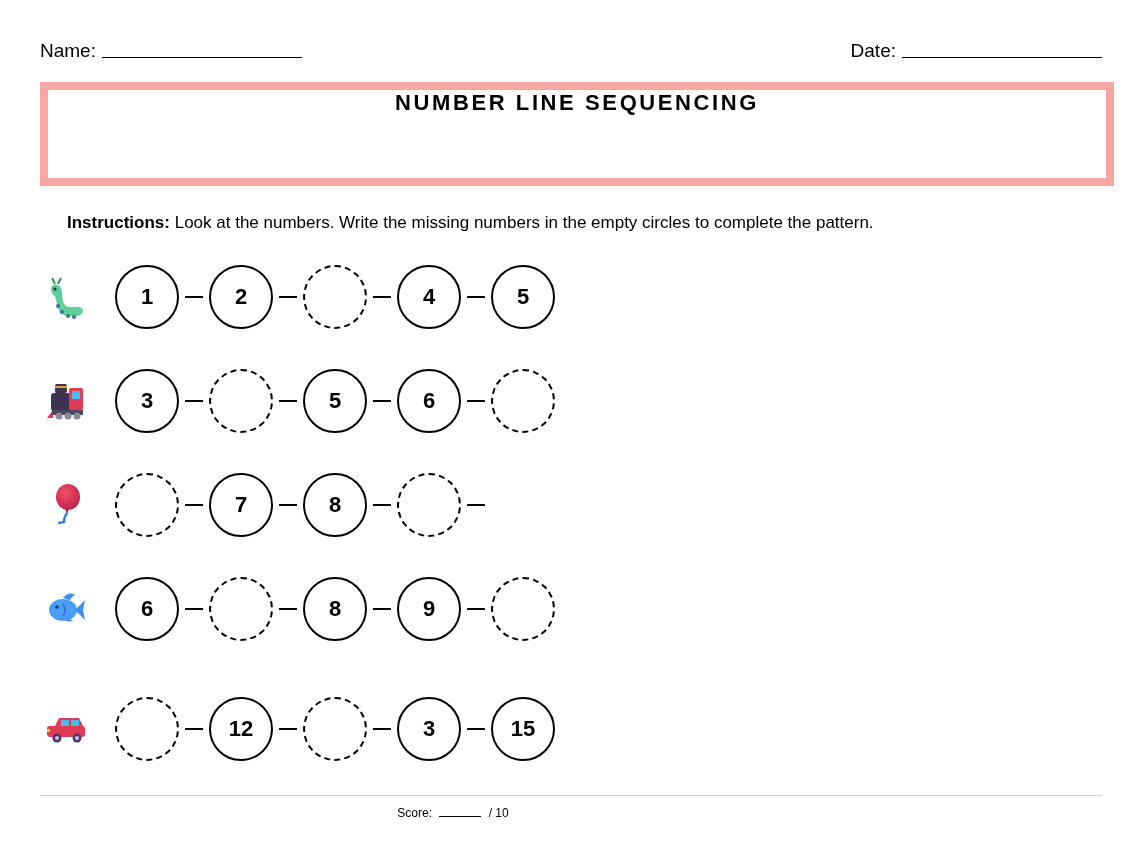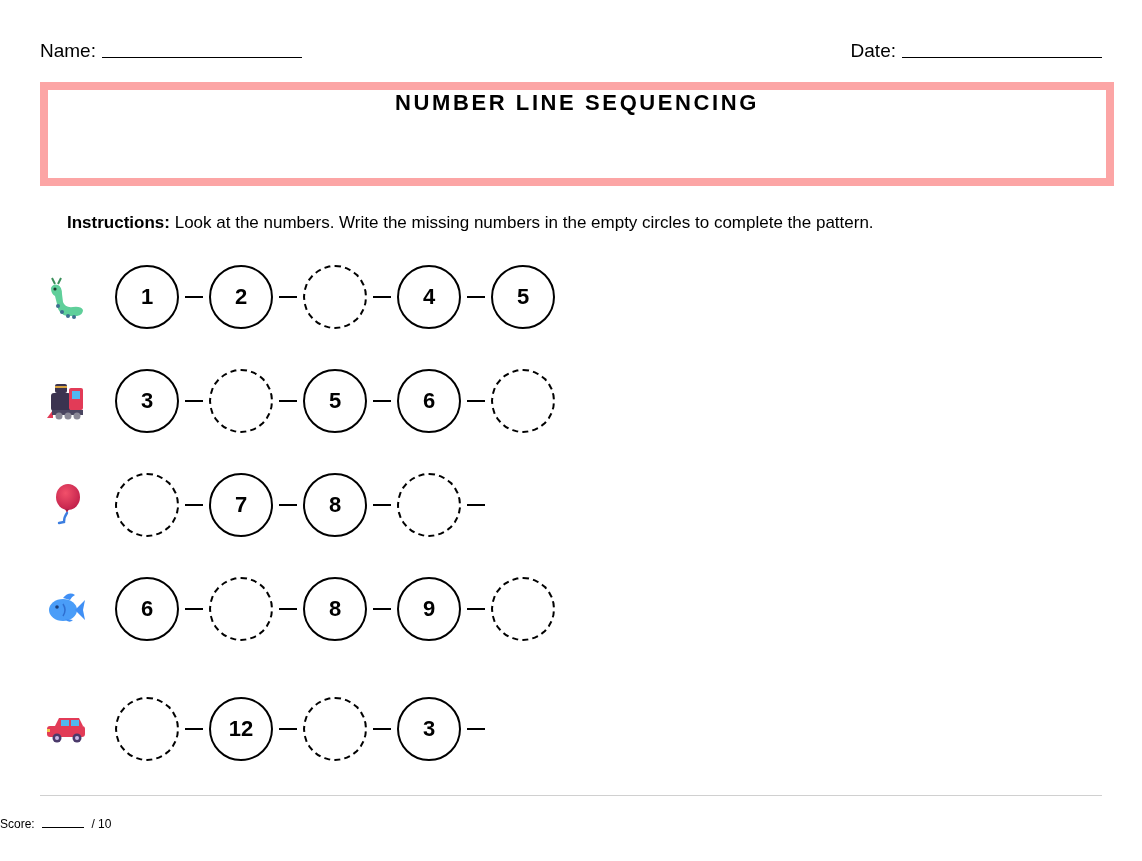--- a/index.html
+++ b/index.html
@@ -42,21 +42,21 @@
       font-size: 22px; font-weight: bold; box-sizing: content-box; background: #fff;
     }
     .circle.empty { border: 2px dashed #000; }
     .connector {
       width: 18px; height: 2px; background: #000; margin: 0 6px;
     }
     .footer-rule {
       position: absolute; left: 40px; top: 795px; width: 1062px; height: 1px; background: #d0d0d0;
     }
     .score {
-      position: absolute; left: 0; width: 906px; top: 806px; font-size: 12px; margin-top: 11px;
+      position: absolute; left: 0; width: 906px; top: 806px; text-align: center; font-size: 12px;
     }
     .score .blank {
       display: inline-block; width: 42px; border-bottom: 1px solid #000; margin: 0 4px;
       vertical-align: baseline; height: 1px;
     }
   </style>
 </head>
 <body>
 
 <div class="header-row">
@@ -192,20 +192,21 @@
       </svg>
     </div>
     <div class="circle empty"></div>
     <div class="connector"></div>
     <div class="circle">12</div>
     <div class="connector"></div>
     <div class="circle empty"></div>
     <div class="connector"></div>
     <div class="circle">3</div>
     <div class="connector"></div>
+    <div class="circle">15</div>
   </div>
 
 </div>
 
 <div class="footer-rule"></div>
 <div class="score">
   <span>Score:</span>
   <span class="blank"></span>
   <span>/ 10</span>
 </div>

